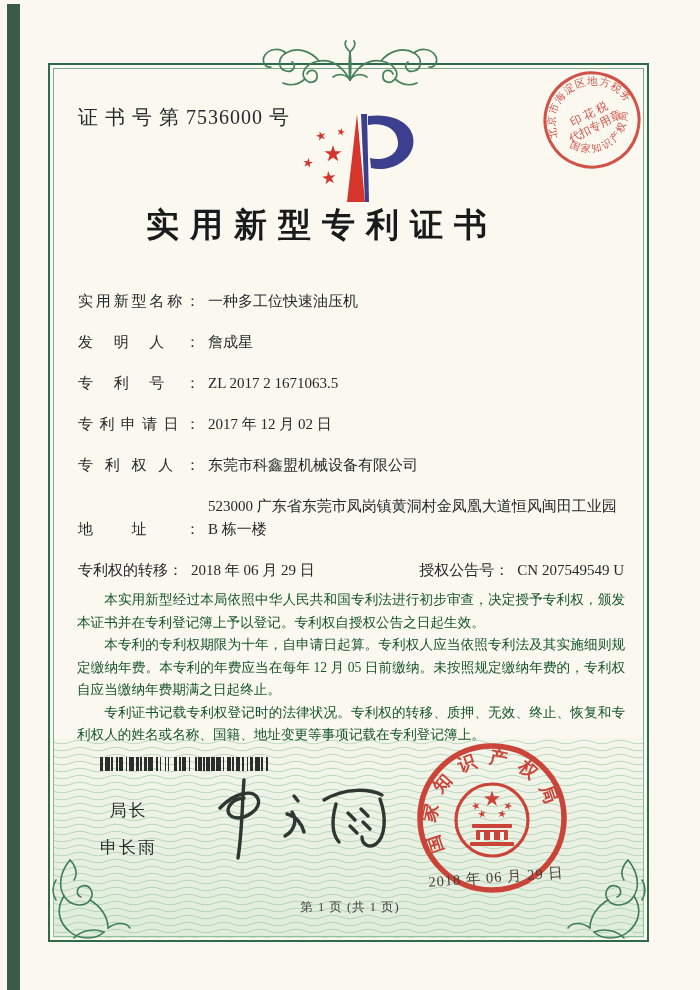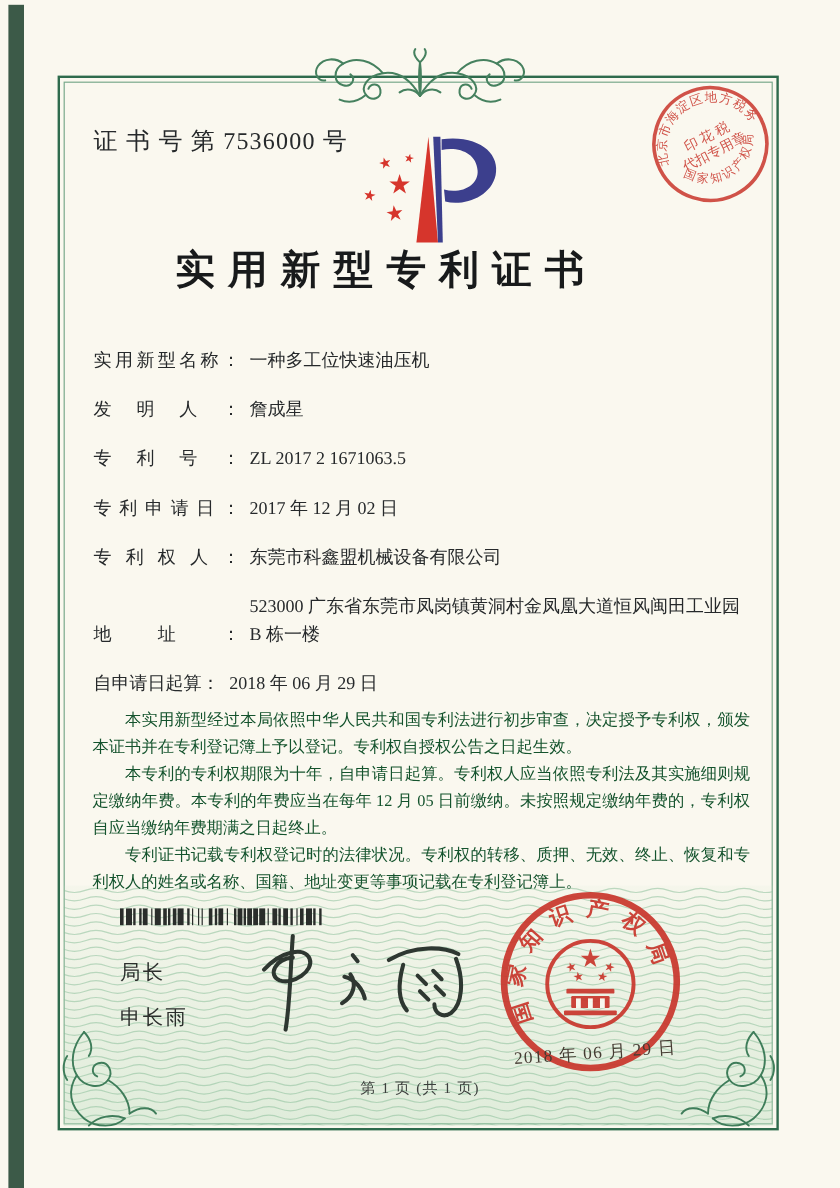--- a/index.html
+++ b/index.html
@@ -38,21 +38,21 @@
   .grant-value { padding-left:8px; }
 
   .paragraphs { position:absolute; left:77px; top:589px; width:548px;
                 font-size:13.6px; line-height:22.5px; color:#14532d; text-align:justify; }
   .paragraphs p { text-indent:2em; }
 
   .barcode { position:absolute; left:100px; top:757px; height:14px; display:flex; align-items:stretch; }
   .barcode i { display:block; height:100%; background:#2a2d2b; }
 
   .officer { position:absolute; left:100px; top:799px; font-size:17px; color:#2b2e2c; letter-spacing:2px; }
-  .officer .officer-title { margin-bottom:14px; }
+  .officer .officer-title { margin-bottom:14px;text-align:center; }
 
   .signature { position:absolute; left:190px; top:768px; width:210px; height:105px; }
 
   .stamp-bottom { position:absolute; left:414px; top:740px; width:156px; height:156px; opacity:.92; }
   .seal-date { position:absolute; left:416px; top:868px; width:160px; text-align:center;
                font-size:14.5px; color:#463c33; letter-spacing:1px; transform:rotate(-4deg); }
 
   .footer { position:absolute; left:0; top:899px; width:700px; text-align:center;
             font-size:12.5px; color:#3c3f3d; letter-spacing:1px; }
 
@@ -173,22 +173,26 @@
     <div class="field-row">
       <span class="field-label">专利权人：</span>
       <span class="field-value">东莞市科鑫盟机械设备有限公司</span>
     </div>
     <div class="field-row">
       <span class="field-label">地址：</span>
       <span class="field-value">523000 广东省东莞市凤岗镇黄洞村金凤凰大道恒风闽田工业园 B 栋一楼</span>
     </div>
     <div class="grant-row">
       <span class="grant-pair">
-        <span class="grant-label">自申请日起算：</span>
+        <span class="grant-label">专利权的转移：</span>
         <span class="grant-value">2018 年 06 月 29 日</span>
+      </span>
+      <span class="grant-pair">
+        <span class="grant-label">授权公告号：</span>
+        <span class="grant-value">CN 207549549 U</span>
       </span>
     </div>
   </div>
 
   <div class="paragraphs">
     <p>本实用新型经过本局依照中华人民共和国专利法进行初步审查，决定授予专利权，颁发本证书并在专利登记簿上予以登记。专利权自授权公告之日起生效。</p>
     <p>本专利的专利权期限为十年，自申请日起算。专利权人应当依照专利法及其实施细则规定缴纳年费。本专利的年费应当在每年 12 月 05 日前缴纳。未按照规定缴纳年费的，专利权自应当缴纳年费期满之日起终止。</p>
     <p>专利证书记载专利权登记时的法律状况。专利权的转移、质押、无效、终止、恢复和专利权人的姓名或名称、国籍、地址变更等事项记载在专利登记簿上。</p>
   </div>
 

